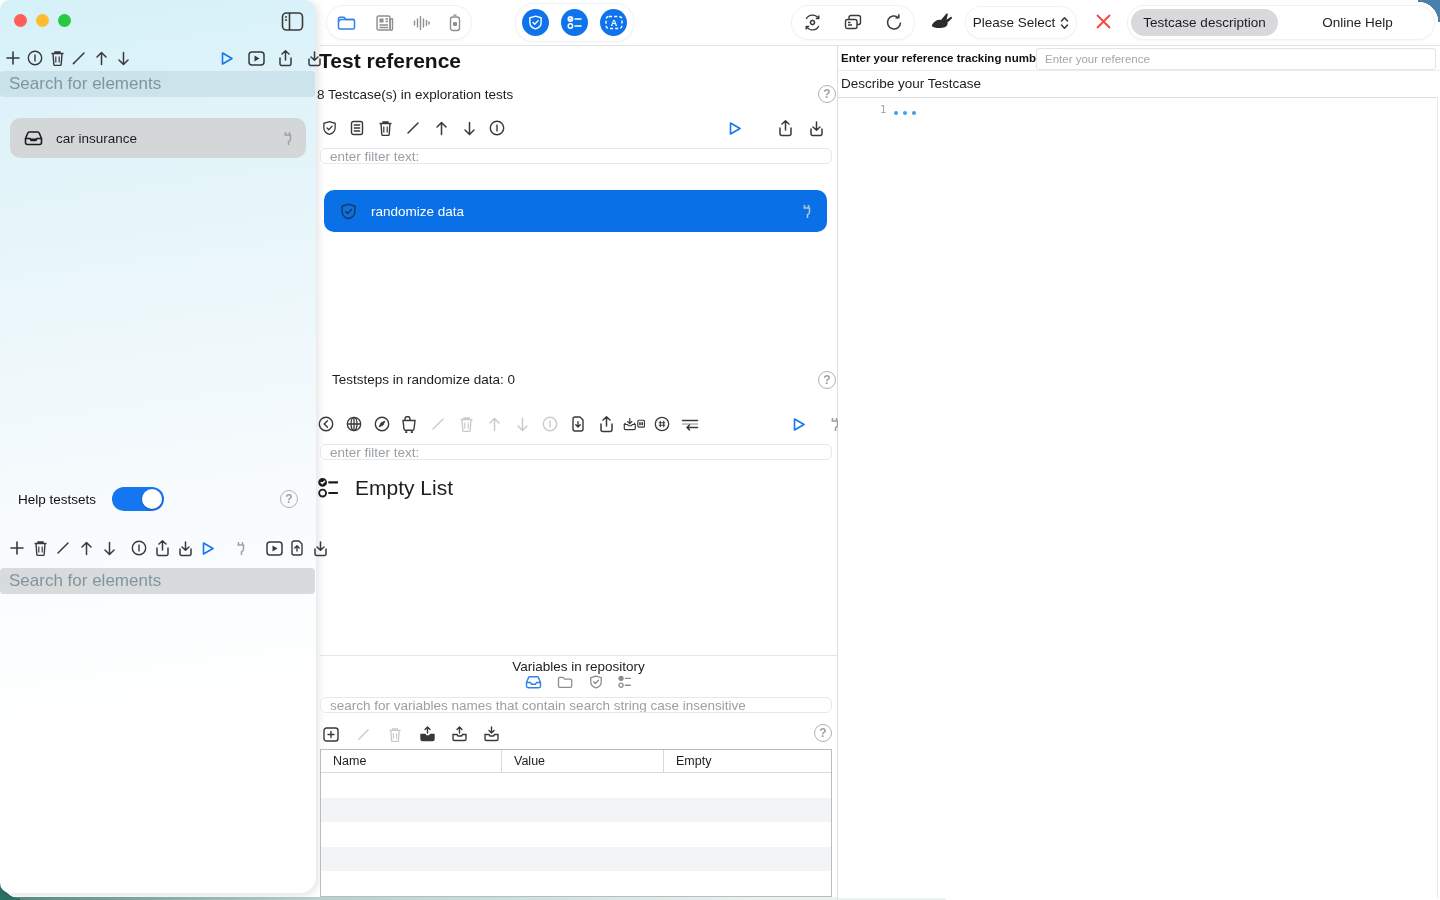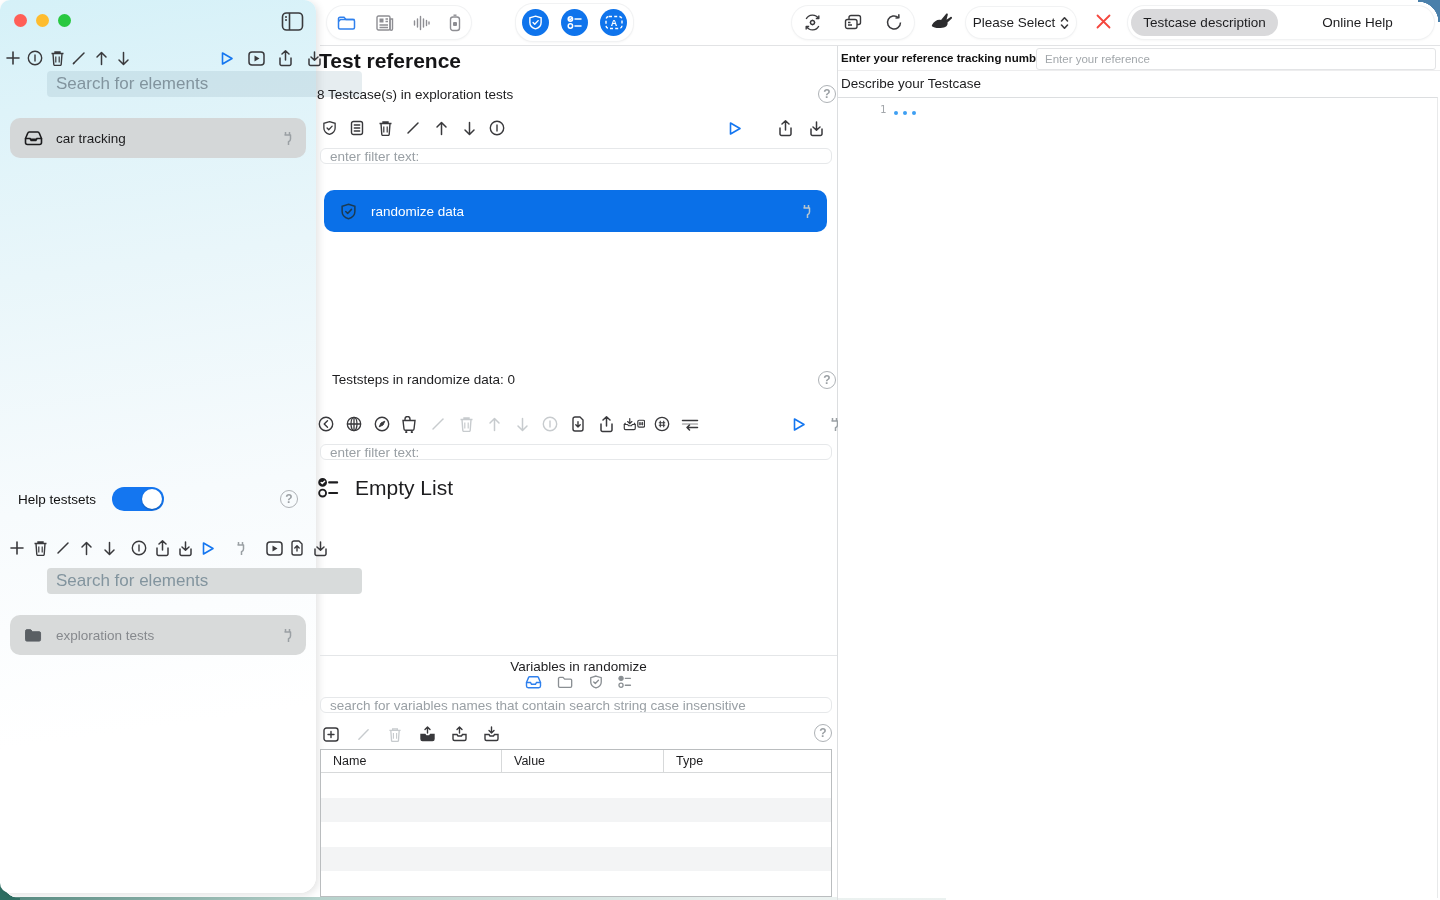--- a/index.html
+++ b/index.html
@@ -25,21 +25,21 @@
   .seg.sel { background:#d9d9db; }
   .select-pill { position:absolute; left:966px; top:7px; width:110px; height:31px; background:#fff; border-radius:16px; box-shadow:0 0 0 1px #f1f2f3,0 1px 3px rgba(0,0,0,.07); display:flex; align-items:center; justify-content:center; gap:5px; font-size:13.5px; cursor:pointer; }
 
   
   .sidebar { left:0; top:0; width:316px; height:893px; border-radius:10px 12px 16px 10px;
     background:linear-gradient(172deg,#d5f1f8 0%,#def3f9 12%,#e9f6fa 30%,#f7fbfd 55%,#ffffff 80%);
     box-shadow:2px 2px 8px rgba(0,0,0,.12); }
   .tl { width:13px; height:13px; border-radius:50%; display:inline-block; }
   .iconrow { position:absolute; display:flex; align-items:center; }
   .iconrow .icnbtn { width:22px; height:18px; }
-  .srch { position:absolute; border:none; outline:none; font-size:17px; color:#7e929c; padding:0 9px; border-radius:4px; font-family:"Liberation Sans",sans-serif;margin-left:47px; }
+  .srch { position:absolute; border:none; outline:none; font-size:17px; color:#7e929c; padding:0 9px; border-radius:4px; font-family:"Liberation Sans",sans-serif; }
   .srch::placeholder { color:#82949e; opacity:1; }
   .elem-row { position:absolute; display:flex; align-items:center; gap:13px; border-radius:10px; padding:0 14px; cursor:pointer; }
   .toggle { position:absolute; width:52px; height:24px; border-radius:13px; background:#1476f0; cursor:pointer; }
   .toggle .knob { position:absolute; right:2px; top:2px; width:20px; height:20px; border-radius:50%; background:#fff; box-shadow:0 1px 2px rgba(0,0,0,.25); }
   .help { position:absolute; width:18px; height:18px; border-radius:50%; border:1.6px solid #aeb2b6; color:#9ba0a4; font-size:12px; font-weight:bold; display:flex; align-items:center; justify-content:center; background:transparent; cursor:pointer; }
 
   
   .vdiv { left:837px; top:46px; width:1px; height:854px; background:#dcdee0; }
   .filter-input { position:absolute; left:320px; width:512px; height:16px; border:1px solid #e6e8ea; border-radius:6px; font-size:13.5px; color:#9aa0a5; padding:0 9px; outline:none; background:#fff; font-family:"Liberation Sans",sans-serif; }
   .filter-input::placeholder { color:#9aa0a5; opacity:1; }
@@ -257,21 +257,21 @@
     </div>
 
     <input class="srch" style="left: 0px; top: 71px; width: 315px; height: 26px; background: rgba(140, 175, 188, 0.22);" placeholder="Search for elements">
 
     <div class="elem-row" style="left:10px;top:118px;width:296px;height:40px;background:#d4d7d8;">
       <svg width="19" height="16" viewBox="0 0 19 16" fill="none" stroke="#1c1c1e" stroke-width="1.6">
           <path d="M1.5 8 V12.5 a2 2 0 0 0 2 2 h12 a2 2 0 0 0 2-2 V8"></path>
           <path d="M1.5 8.5 l2.3-5.5 a1.5 1.5 0 0 1 1.4-1 h8.6 a1.5 1.5 0 0 1 1.4 1 l2.3 5.5"></path>
           <path d="M1.5 8.5 h4.5 l1.2 2 h4.6 l1.2-2 h4.5" fill="#1c1c1e"></path>
         </svg>
-      <span style="font-size:13.5px;color:#1c1c1e;">car tracking</span>
+      <span style="font-size:13.5px;color:#1c1c1e;">car insurance</span>
       <svg style="margin-left:auto;" width="9" height="15" viewBox="0 0 9 15" fill="none" stroke="#9aa0a4" stroke-width="1.5">
           <path d="M2.5 1 v3 M6.5 1 v3"></path>
           <path d="M1.5 4 h6 v4 a3 3 0 0 1 -2 2.8 V14" stroke-linejoin="round"></path>
         </svg>
     </div>
 
     <span style="position:absolute;left:18px;top:492px;font-size:13.5px;color:#111;">Help testsets</span>
     <div class="toggle" style="left:112px;top:487px;">
         <span class="knob"></span>
       </div>
@@ -351,30 +351,20 @@
       <button class="icnbtn">
           <svg width="15" height="17" viewBox="0 0 15 17" fill="none" stroke="currentColor" stroke-width="1.5" stroke-linecap="round" stroke-linejoin="round">
             <path d="M7.5 2 v8 M4 7 l3.5 3.2 L11 7"></path>
             <path d="M2 8.5 v5.5 a1.5 1.5 0 0 0 1.5 1.5 h8 a1.5 1.5 0 0 0 1.5-1.5 V8.5" stroke-linecap="butt"></path>
           </svg>
         </button>
     </div>
 
     <input class="srch" style="left: 0px; top: 568px; width: 315px; height: 26px; background: rgb(216, 219, 219); color: rgb(143, 149, 153);" placeholder="Search for elements">
 
-    <div class="elem-row" style="left:10px;top:615px;width:296px;height:40px;background:#d8dada;">
-      <svg width="19" height="16" viewBox="0 0 20 17" fill="#5a5f63" stroke="#5a5f63" stroke-width="1">
-          <path d="M1.5 4.5 v9 a1.5 1.5 0 0 0 1.5 1.5 h13 a1.5 1.5 0 0 0 1.5-1.5 v-7 a1.5 1.5 0 0 0 -1.5-1.5 h-7 l-2-2.2 h-4 a1.5 1.5 0 0 0 -1.5 1.2 z"></path>
-        </svg>
-      <span style="font-size:13.5px;color:#86898d;">exploration tests</span>
-      <svg style="margin-left:auto;" width="9" height="15" viewBox="0 0 9 15" fill="none" stroke="#9aa0a4" stroke-width="1.5">
-          <path d="M2.5 1 v3 M6.5 1 v3"></path>
-          <path d="M1.5 4 h6 v4 a3 3 0 0 1 -2 2.8 V14" stroke-linejoin="round"></path>
-        </svg>
-    </div>
   </aside>
 
   <div class="abs vdiv"></div>
 
   <h1 class="abs" style="left:319px;top:49px;font-size:21px;font-weight:600;color:#151517;">Test reference</h1>
   <div class="abs" style="left:317px;top:87px;font-size:13.5px;">8 Testcase(s) in exploration tests</div>
   <button class="help" style="left:818px;top:85px;">?</button>
 
   <div class="iconrow" style="left:318px;top:119px;gap:6px;">
     <button class="icnbtn">
@@ -571,21 +561,21 @@
         <circle cx="3.2" cy="3.6" r="2.4" fill="#1d1d1f"></circle>
         <path d="M2.2 3.6 l.8.8 1.6-1.6" stroke="#fff" stroke-width="1" stroke-linecap="round"></path>
         <path d="M7.8 3.6 h5.5" stroke-linecap="round" stroke-width="1.5"></path>
         <circle cx="3.2" cy="11" r="2.4"></circle>
         <path d="M7.8 11 h5.5" stroke-linecap="round" stroke-width="1.5"></path>
       </svg>
     <span style="font-size:21px;color:#1d1d1f;">Empty List</span>
   </div>
 
   <div class="section-div" style="top:655px;"></div>
-  <div class="vars-title" style="top:659px;">Variables in randomize</div>
+  <div class="vars-title" style="top:659px;">Variables in repository</div>
   <div class="vars-icons" style="top:675px;">
     <button class="icnbtn" style="color:#2f80ed;">
         <svg width="17" height="14" viewBox="0 0 19 16" fill="none" stroke="currentColor" stroke-width="1.6">
           <path d="M1.5 8 V12.5 a2 2 0 0 0 2 2 h12 a2 2 0 0 0 2-2 V8"></path>
           <path d="M1.5 8.5 l2.3-5.5 a1.5 1.5 0 0 1 1.4-1 h8.6 a1.5 1.5 0 0 1 1.4 1 l2.3 5.5"></path>
           <path d="M1.5 8.5 h4.5 l1.2 2 h4.6 l1.2-2 h4.5"></path>
         </svg>
       </button>
     <button class="icnbtn" style="color:#8a8f93;">
         <svg width="17" height="14" viewBox="0 0 20 17" fill="none" stroke="currentColor" stroke-width="1.6">
@@ -646,21 +636,21 @@
           <path d="M1.5 8.5 V13 a1.5 1.5 0 0 0 1.5 1.5 h10 a1.5 1.5 0 0 0 1.5-1.5 V8.5 h-3.5 l-1 1.5 h-3.5 l-1-1.5 z"></path>
         </svg>
       </button>
   </div>
   <button class="help" style="left:814px;top:724px;">?</button>
 
   <div class="vtable">
     <div class="hdr">
       <div class="c1">Name</div>
       <div class="c2">Value</div>
-      <div class="c3">Type</div>
+      <div class="c3">Empty</div>
     </div>
     <div class="vrow"></div>
     <div class="vrow"></div>
     <div class="vrow"></div>
     <div class="vrow"></div>
     <div class="vrow"></div>
   </div>
 
   <span class="ref-label">Enter your reference tracking number:</span>
   <input class="ref-input" placeholder="Enter your reference" style="">

